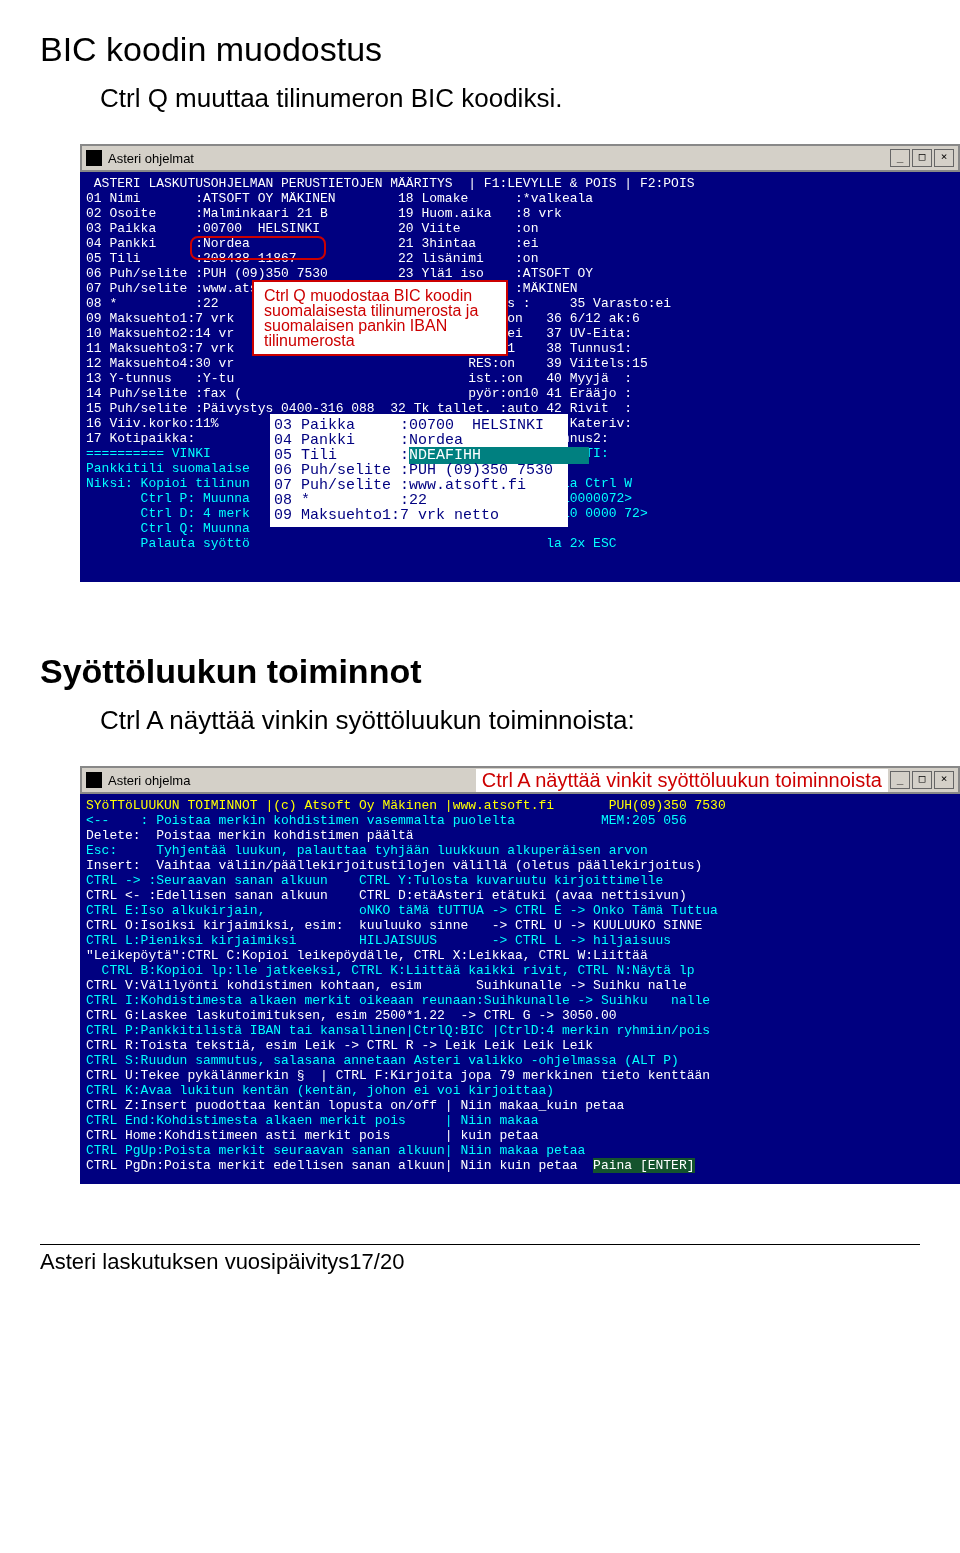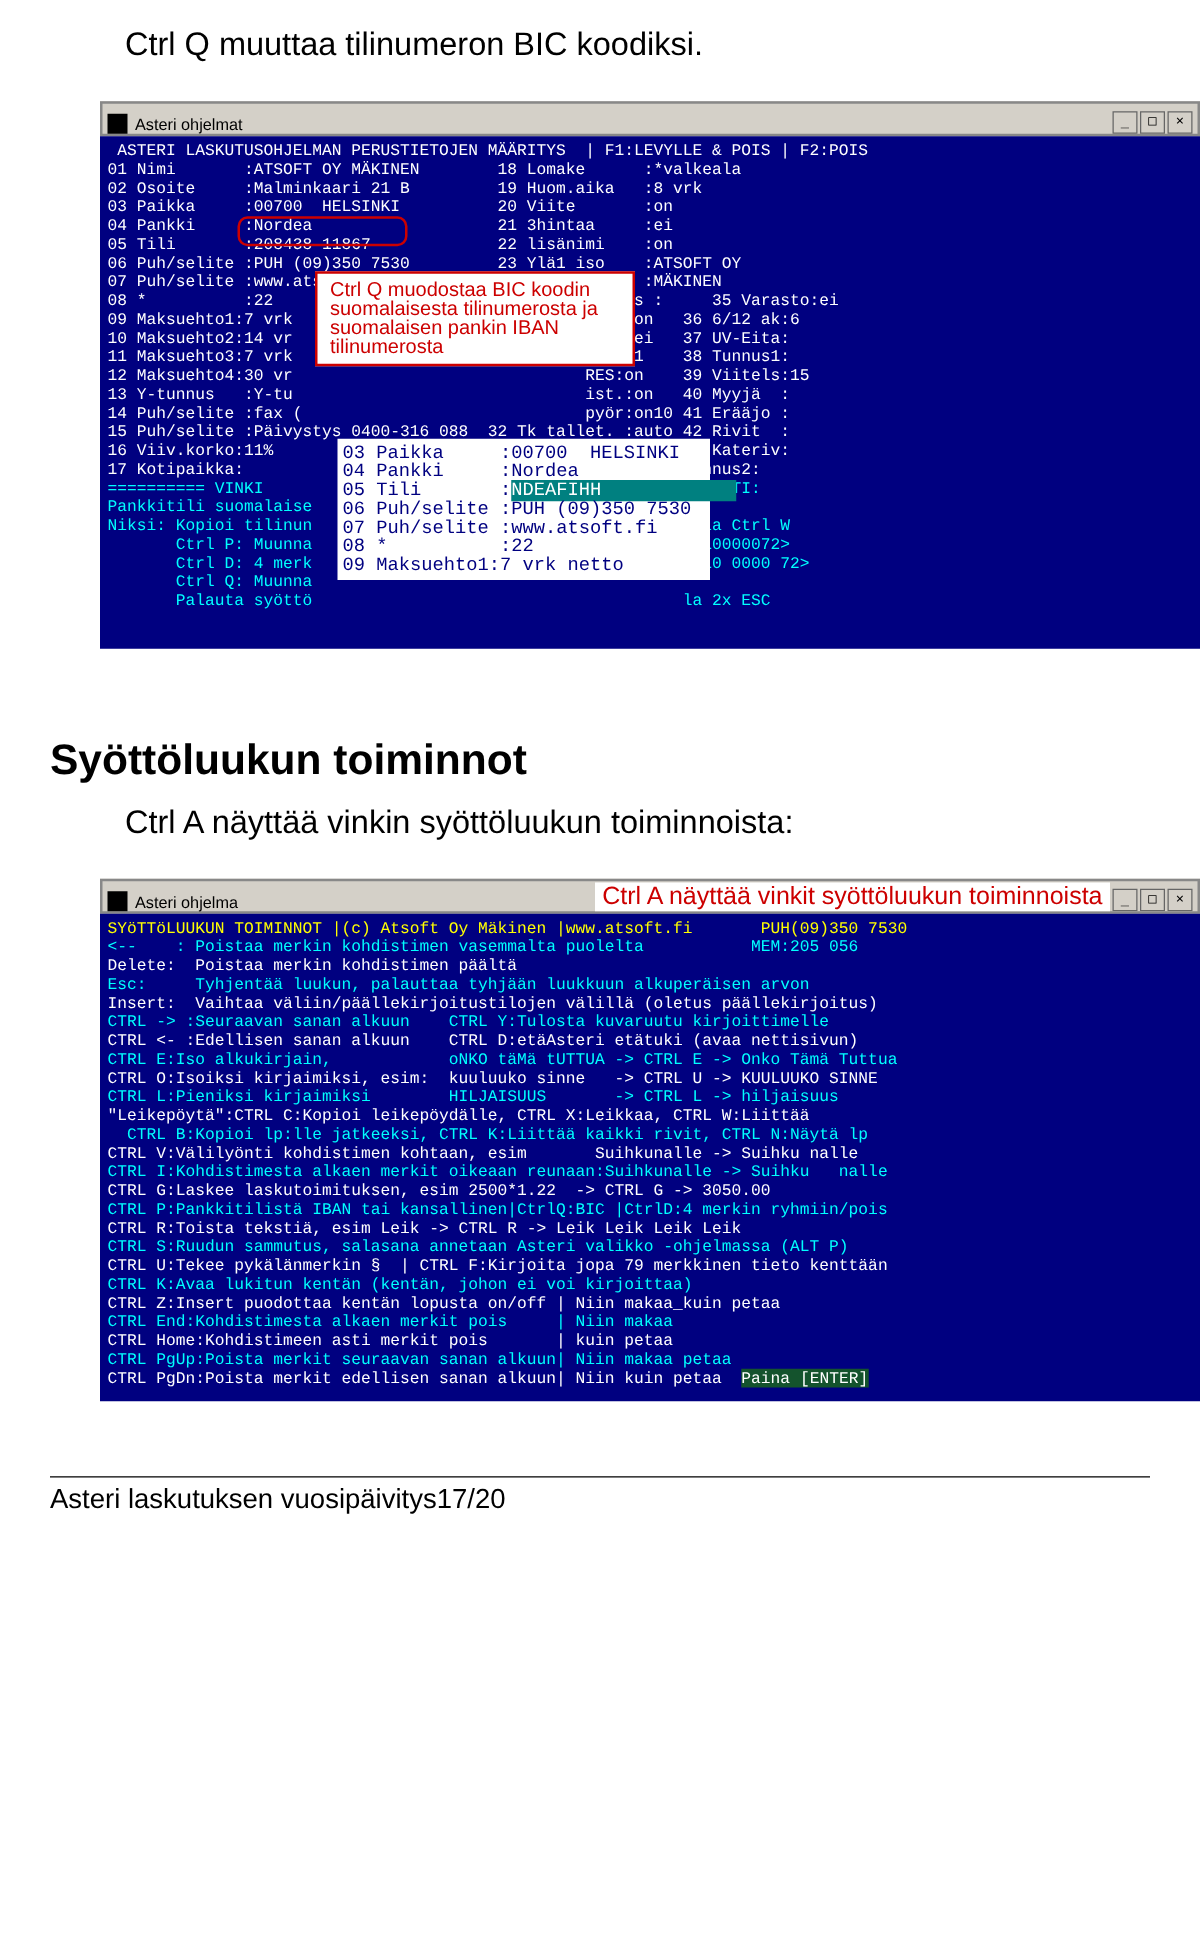--- a/index.html
+++ b/index.html
@@ -1,39 +1,40 @@
 <!DOCTYPE html>
 <html><head>
 <meta charset="utf-8">
 <style>
   body{margin:0;font-family:Arial,sans-serif;background:#fff;color:#000;width:960px}
   .page{padding:20px 40px 0 40px}
   h1{font-size:34px;font-weight:normal;margin:10px 0 14px 0}
   h2{font-size:34px;font-weight:bold;margin:70px 0 14px 0}
   .sub{font-size:26px;margin:0 0 30px 60px}
   .termwrap{margin:0 auto 0 40px;width:880px}
-  .titlebar{background:#d4d0c8;border:2px solid #888;display:flex;align-items:flex-end;height:24px;padding:0 4px;font-size:13px}
+  .titlebar{background:#d4d0c8;border:2px solid #888;display:flex;align-items:center;height:24px;padding:0 4px;font-size:13px}
   .titlebar .icon{width:16px;height:16px;background:#000;display:inline-block;margin-right:6px}
   .titlebar .spacer{flex:1}
   .winbtn{width:18px;height:16px;border:1px solid #666;background:#d4d0c8;margin-left:2px;font-size:11px;line-height:14px;text-align:center;font-family:monospace}
   .terminal{background:#000080;color:#a8a8a8;font-family:"Courier New",monospace;font-size:13px;line-height:15px;padding:4px 6px 6px 6px;white-space:pre;position:relative;overflow:hidden;height:400px}
   .terminal .hdr{color:#fff}
   .terminal .w{color:#fff}
   .terminal .c{color:#00ffff}
   .terminal .y{color:#ffff00}
   .callout{position:absolute;background:#fff;border:2px solid #cc0000;color:#cc0000;font-family:Arial,sans-serif;font-size:16px;padding:6px 10px;white-space:normal}
   .redbox{position:absolute;border:2px solid #cc0000;border-radius:8px}
   .overlay{position:absolute;background:#fff;color:#000;font-family:"Courier New",monospace;font-size:15px;line-height:15px;white-space:pre;padding:4px 4px}
   .highlight{background:#008080;color:#fff}
   .footer{border-top:1px solid #000;margin:60px 40px 10px 40px;display:flex;font-size:22px;padding-top:4px}
 </style>
 </head>
 <body>
 
 <div class="page">
+  <h1>BIC koodin muodostus</h1>
   <p class="sub">Ctrl Q muuttaa tilinumeron BIC koodiksi.</p>
 
   <div class="termwrap">
     <div class="titlebar">
       <span class="icon"></span>
       <span>Asteri ohjelmat</span>
       <span class="spacer"></span>
       <span class="winbtn">_</span>
       <span class="winbtn">□</span>
       <span class="winbtn">×</span>

